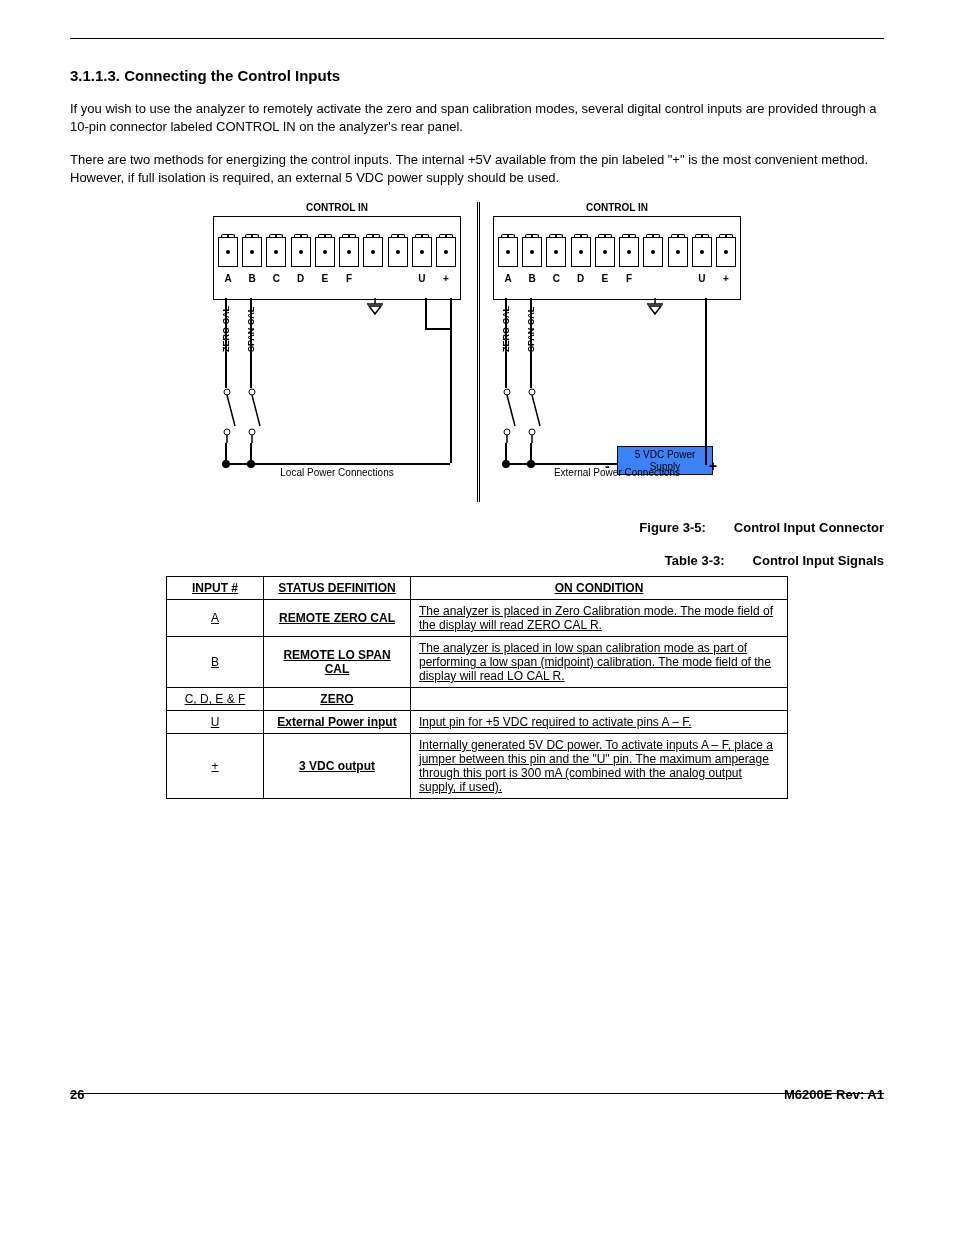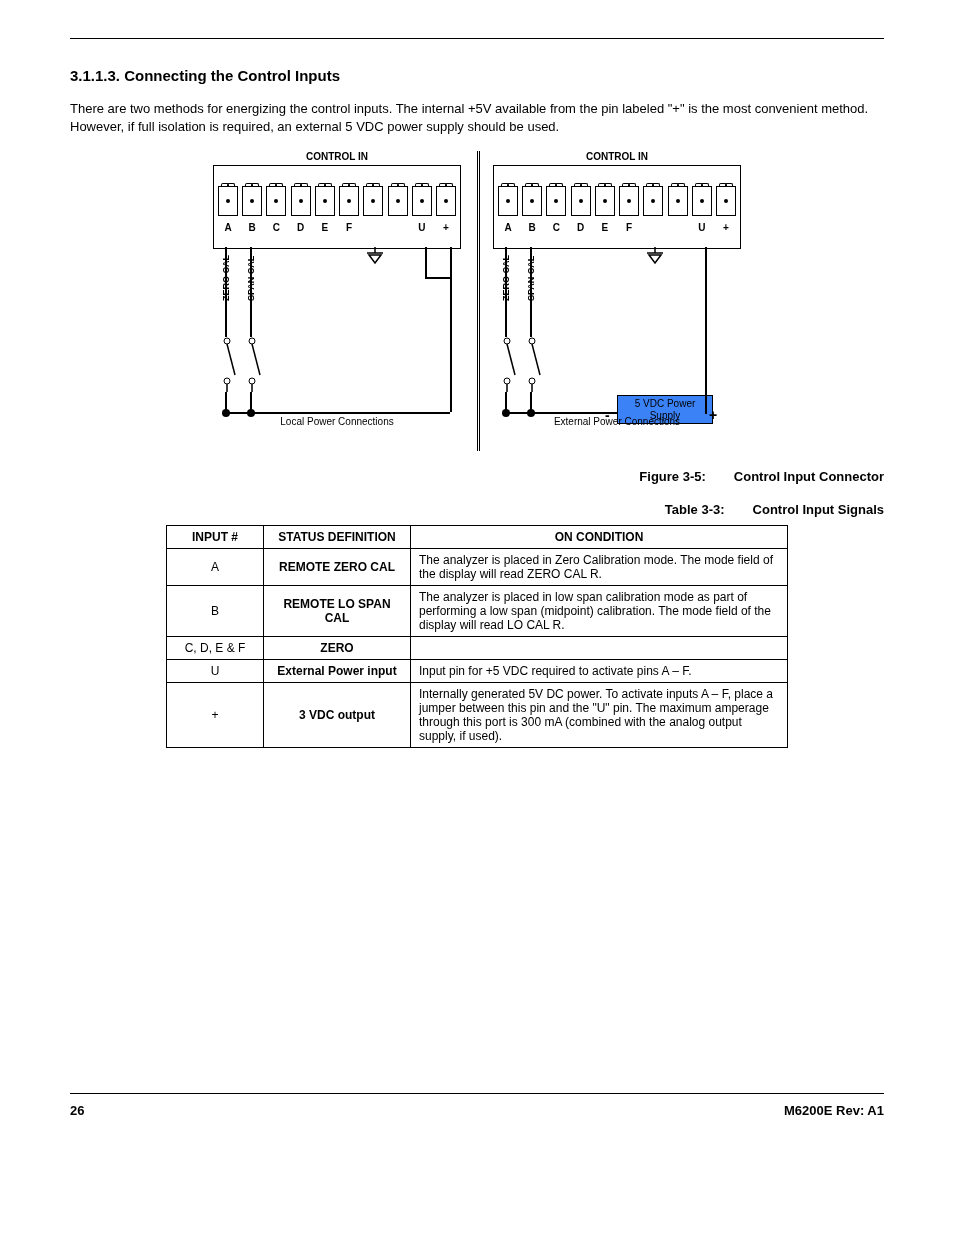--- a/index.html
+++ b/index.html
@@ -82,40 +82,42 @@
 
   
   table.signals {
     border-collapse: collapse; margin: 6px auto 0 auto;
   }
   table.signals th, table.signals td {
     border: 1px solid #000;
     padding: 4px 8px;
     font-size: 12px;
     vertical-align: middle;
+    text-decoration: underline;
   }
   table.signals th { font-weight: bold; text-align:center; }
   .col-input { width: 80px; text-align:center; }
   .col-status { width: 130px; text-align:center; font-weight:bold; }
   .col-cond  { width: 360px; text-align:left; }
 
   .gnd-sym { display:inline-block; }
 
   
   .bottom-rule { border-top:1px solid #000; position:absolute; left:70px; right:70px; bottom:60px; }
-  .footer { position:absolute; left:70px; right:70px; bottom:36px; display:flex; justify-content:space-between; font-weight:bold; font-size:13px; }
+  .footer { position:absolute; left:70px; right:70px; bottom:52px; display:flex; justify-content:space-between; font-weight:bold; font-size:13px; }
 </style>
 </head>
 <body>
 
 <div class="page">
   <div class="top-rule"></div>
 
   <h3>3.1.1.3. Connecting the Control Inputs</h3>
 
+  <p>If you wish to use the analyzer to remotely activate the zero and span calibration modes, several digital control inputs are provided through a 10-pin connector labeled CONTROL IN on the analyzer's rear panel.</p>
   <p>There are two methods for energizing the control inputs. The internal +5V available from the pin labeled "+" is the most convenient method. However, if full isolation is required, an external 5 VDC power supply should be used.</p>
 
   <div class="diagrams">
     <div class="divider"></div>
 
     <div class="diagram left">
       <div class="ctitle">CONTROL IN</div>
       <div class="connector-frame">
         <div class="terminal-row" id="terms-left">
             <div class="term">

